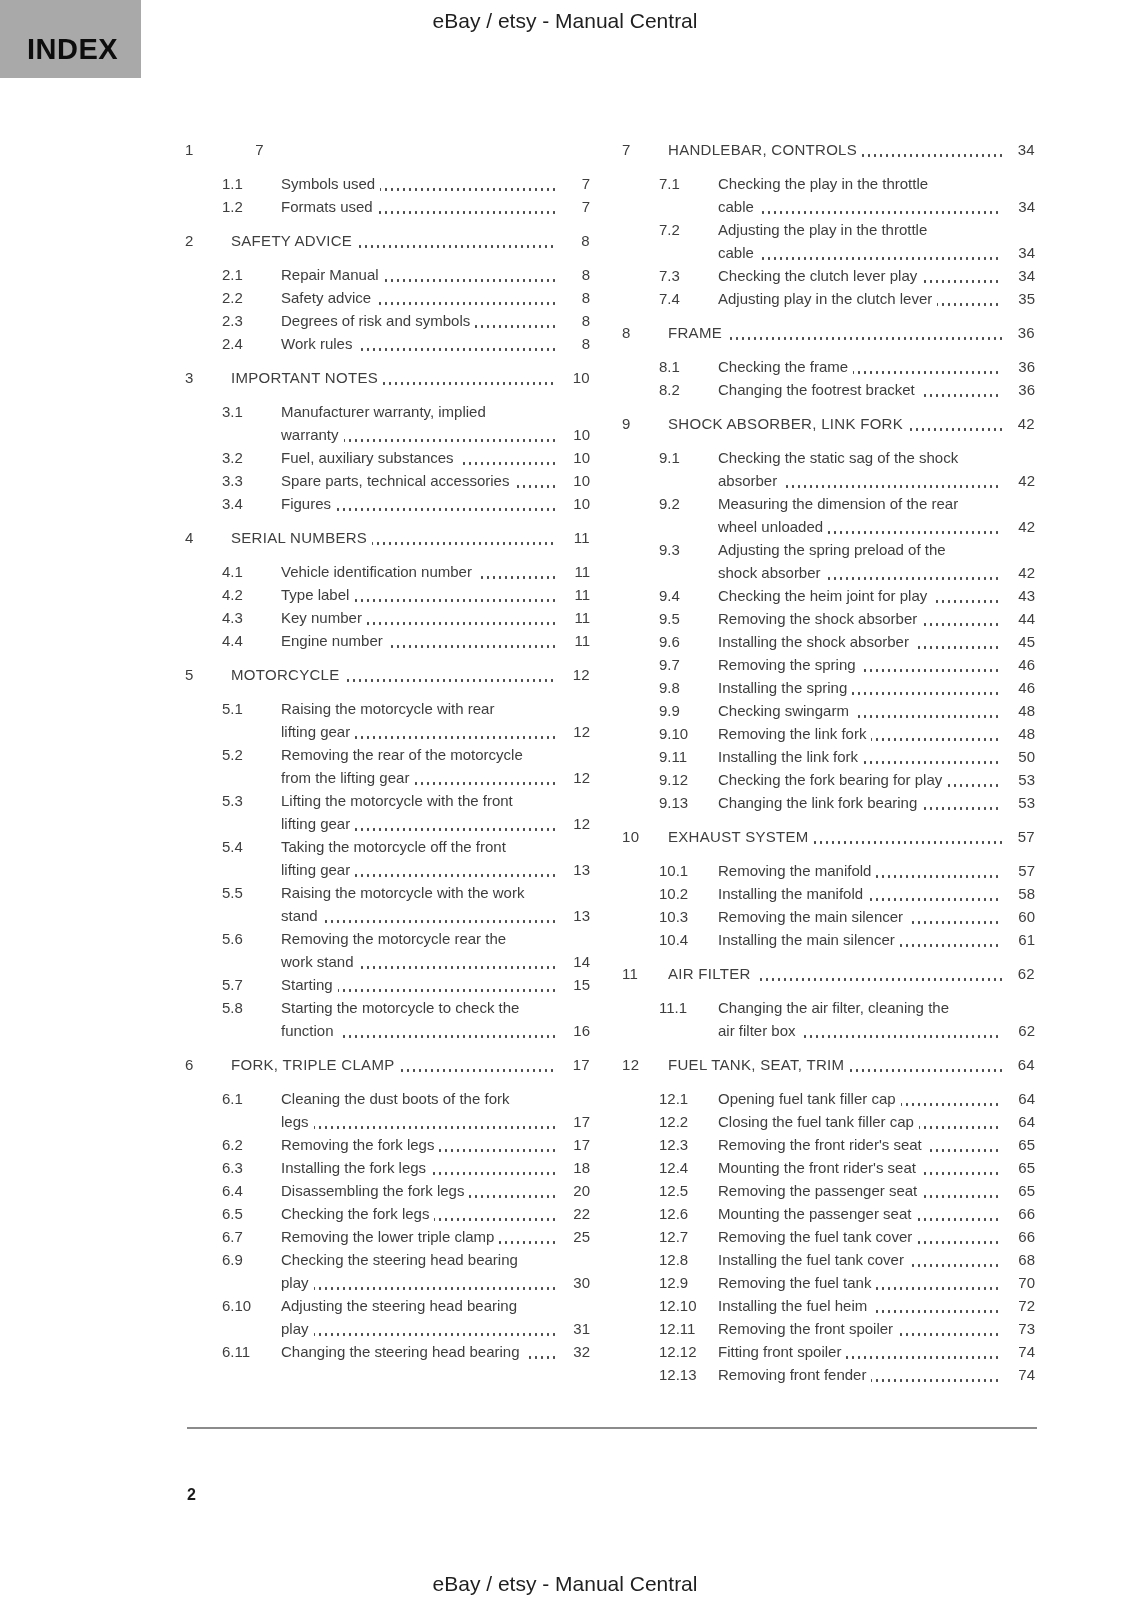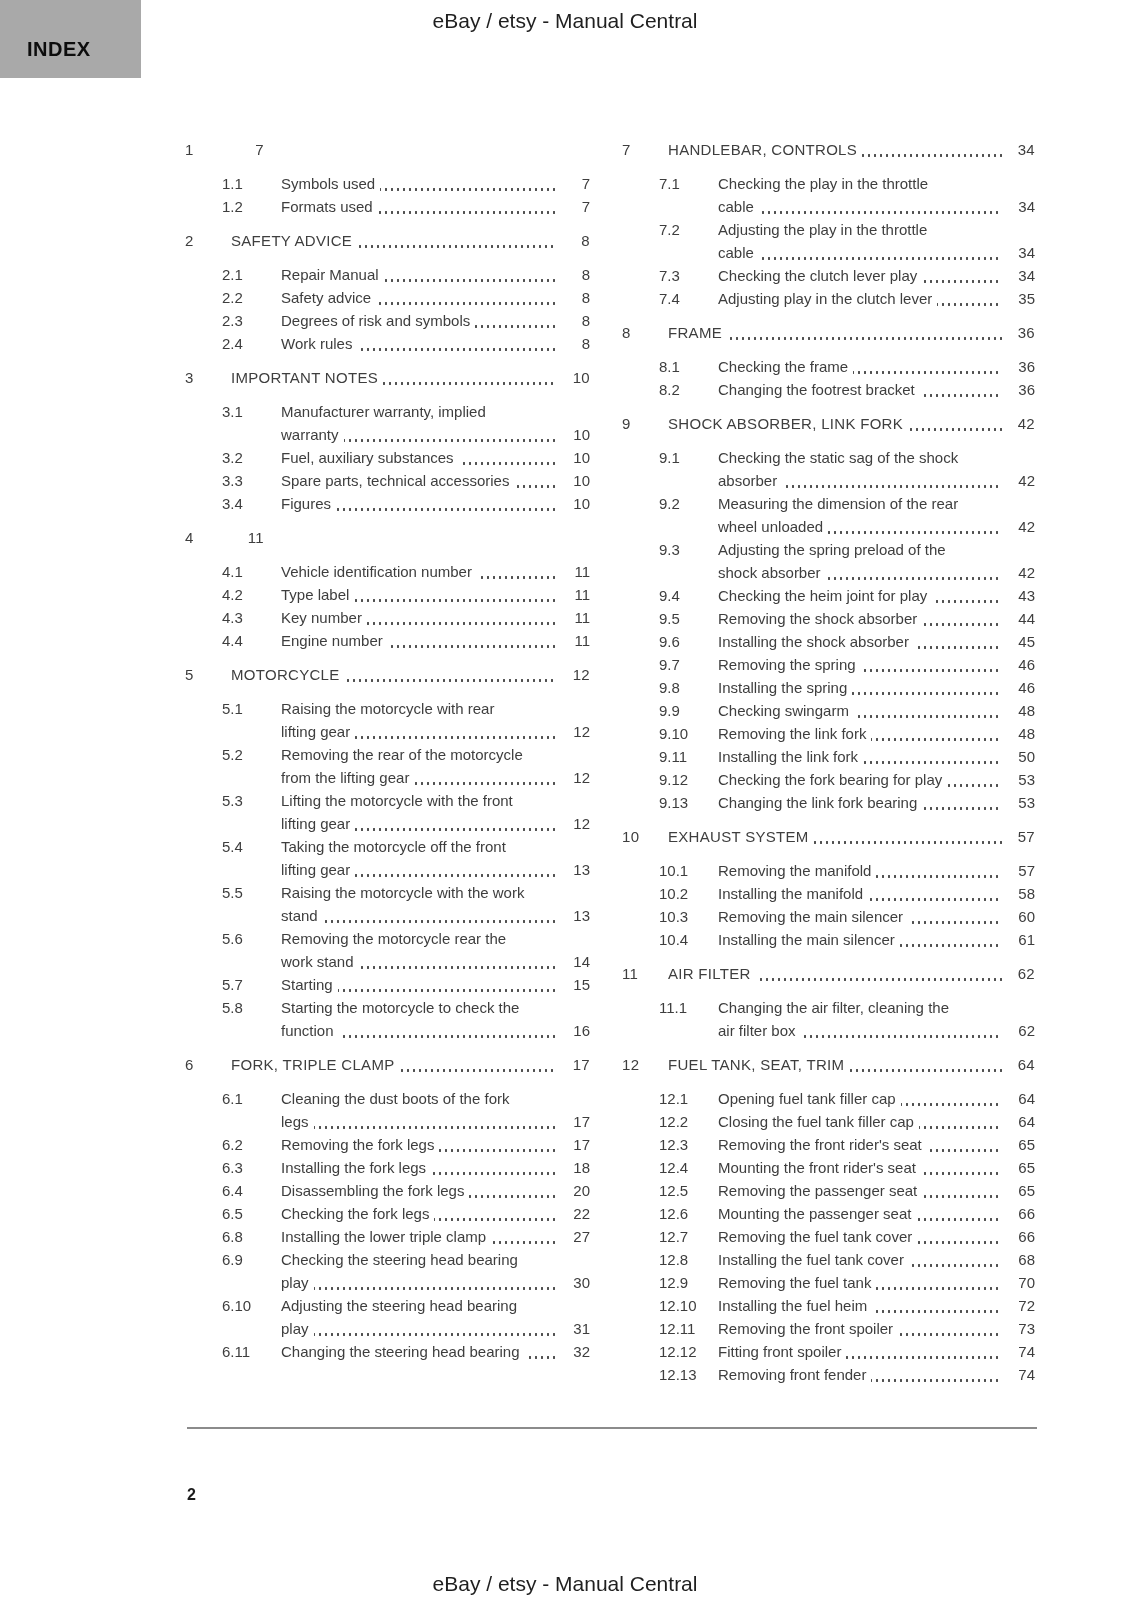--- a/index.html
+++ b/index.html
@@ -17,21 +17,21 @@
   .index-tab {
     position: absolute;
     left: 0; top: 0;
     width: 141px; height: 78px;
     background: #a9a9a9;
     display: flex;
     align-items: center;
   }
   .index-tab .index-label {
     margin-left: 27px;
-    font-size: 20px;
+    font-size: 29px;
     font-weight: bold;
     color: #0d0d0d;
     letter-spacing: 0.5px;
     margin-top: 20px;
   }
 
   
   .header-brand {
     position: absolute;
     top: 9px; left: 0;
@@ -177,20 +177,21 @@
           <span class="mid"><span class="t">Spare parts, technical accessories</span></span>
           <span class="pg">10</span>
         </div>
         <div class="row item">
           <span class="num">3.4</span>
           <span class="mid"><span class="t">Figures</span></span>
           <span class="pg">10</span>
         </div>
         <div class="row sec">
           <span class="num">4</span>
+          <span class="mid"><span class="t">SERIAL NUMBERS</span></span>
           <span class="pg">11</span>
         </div>
         <div class="row item">
           <span class="num">4.1</span>
           <span class="mid"><span class="t">Vehicle identification number</span></span>
           <span class="pg">11</span>
         </div>
         <div class="row item">
           <span class="num">4.2</span>
           <span class="mid"><span class="t">Type label</span></span>
@@ -283,23 +284,23 @@
           <span class="num">6.4</span>
           <span class="mid"><span class="t">Disassembling the fork legs</span></span>
           <span class="pg">20</span>
         </div>
         <div class="row item">
           <span class="num">6.5</span>
           <span class="mid"><span class="t">Checking the fork legs</span></span>
           <span class="pg">22</span>
         </div>
         <div class="row item">
-          <span class="num">6.8</span>
-          <span class="mid"><span class="t">Installing the lower triple clamp</span></span>
-          <span class="pg">27</span>
+          <span class="num">6.7</span>
+          <span class="mid"><span class="t">Removing the lower triple clamp</span></span>
+          <span class="pg">25</span>
         </div>
         <div class="row item">
           <span class="num">6.9</span>
           <span class="mid"><span class="t">Checking the steering head bearing
 play</span></span>
           <span class="pg">30</span>
         </div>
         <div class="row item">
           <span class="num">6.10</span>
           <span class="mid"><span class="t">Adjusting the steering head bearing

